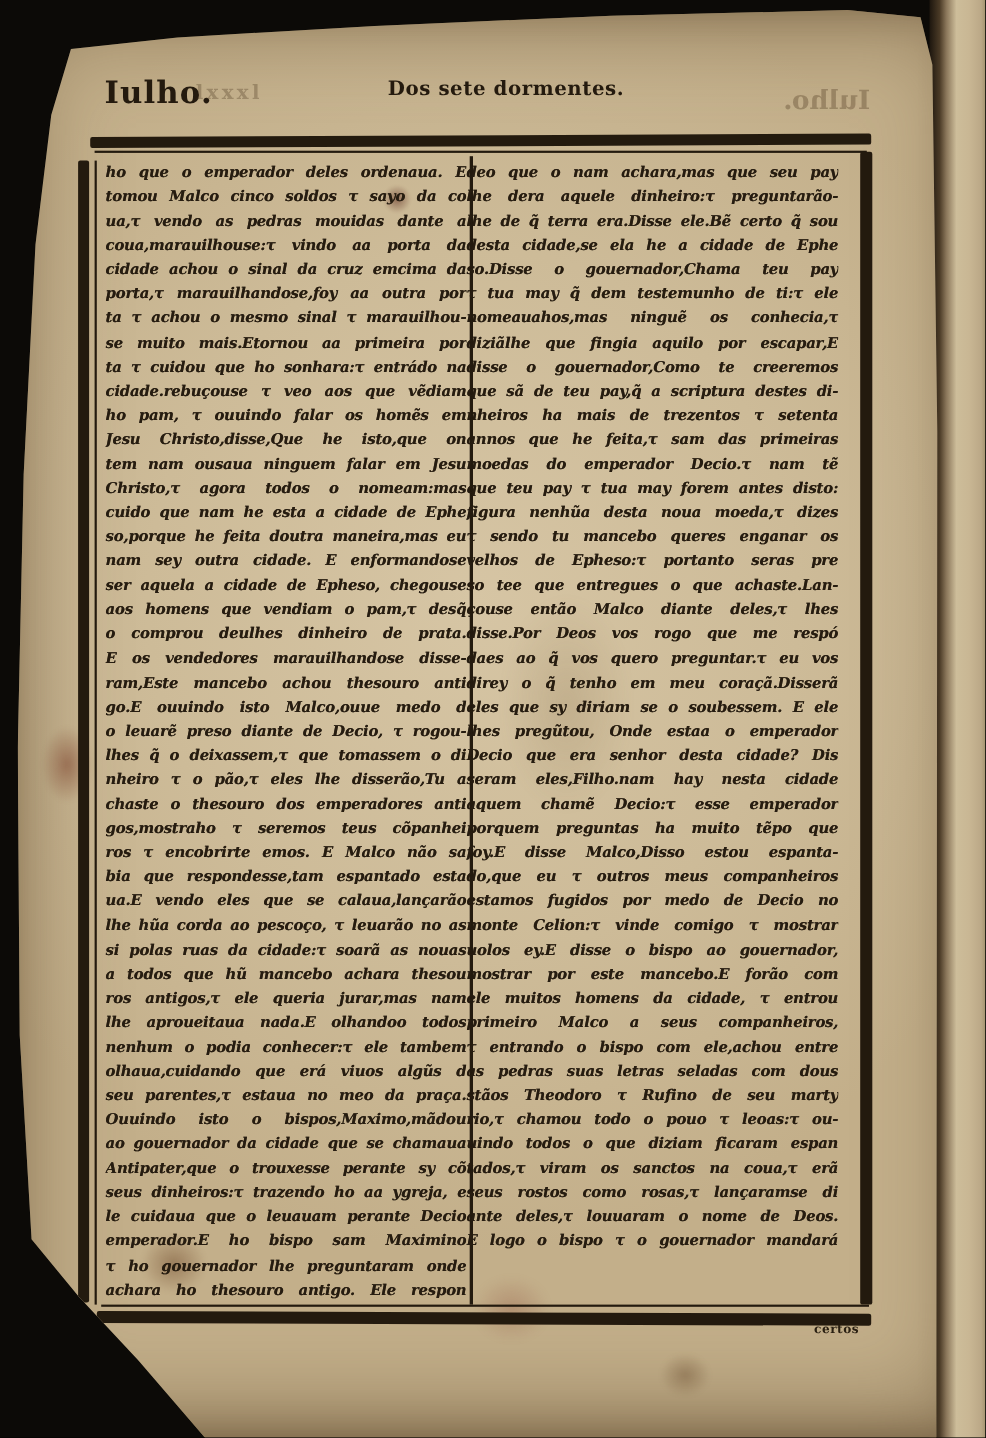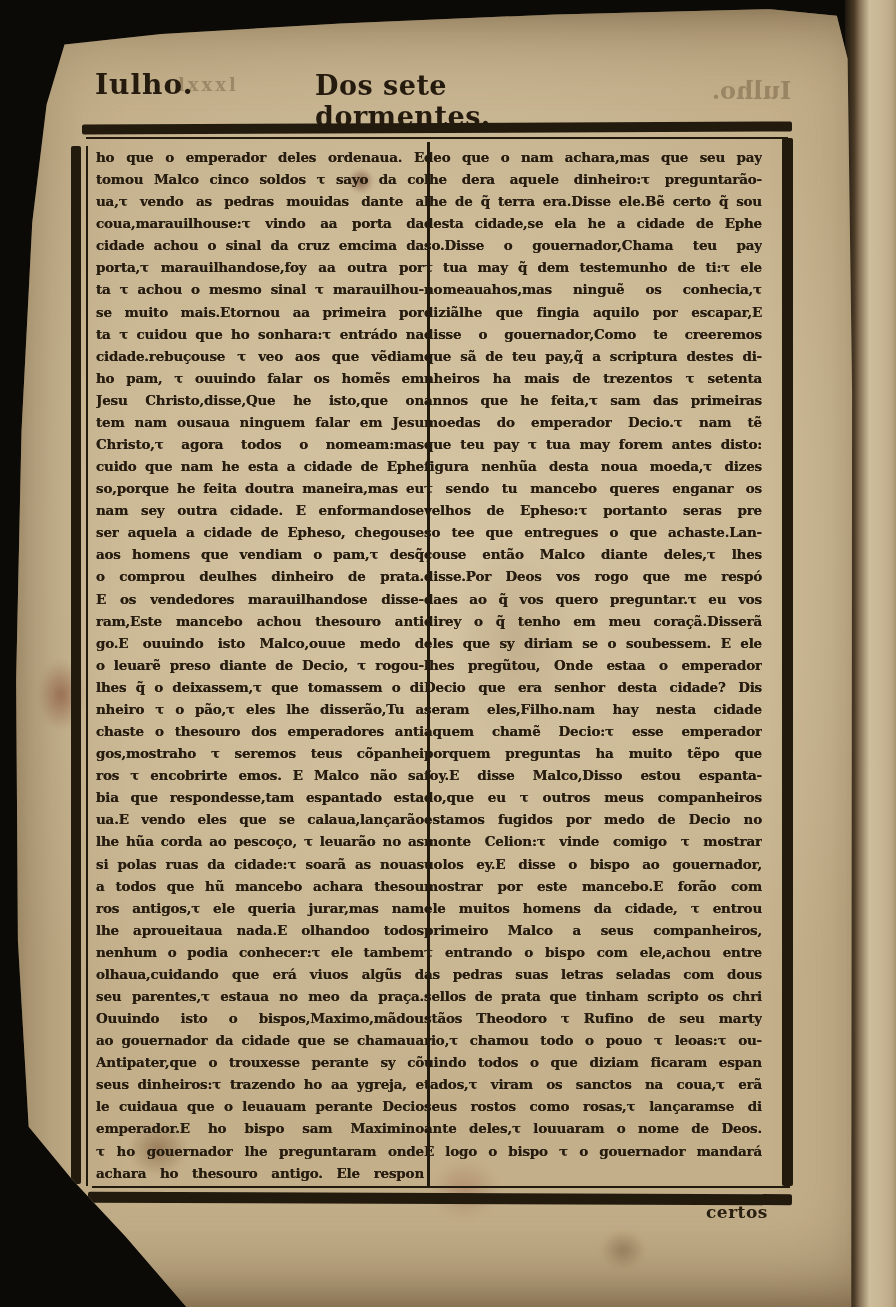--- a/index.html
+++ b/index.html
@@ -29,47 +29,47 @@
   #stain-a{left:38px;top:660px;width:46px;height:70px;background:radial-gradient(ellipse,rgba(122,62,40,.55),rgba(122,62,40,0) 70%);filter:blur(2px);}
   #stain-b{left:128px;top:1122px;width:60px;height:54px;background:radial-gradient(ellipse,rgba(112,74,44,.5),rgba(112,74,44,0) 70%);filter:blur(2px);}
   #stain-c{left:348px;top:168px;width:26px;height:26px;background:radial-gradient(ellipse,rgba(90,40,30,.55),rgba(90,40,30,0) 70%);filter:blur(1px);}
   #stain-d{left:430px;top:1160px;width:70px;height:60px;background:radial-gradient(ellipse,rgba(150,90,70,.35),rgba(150,90,70,0) 70%);filter:blur(3px);}
   #stain-e{left:600px;top:1230px;width:46px;height:40px;background:radial-gradient(ellipse,rgba(110,80,50,.45),rgba(110,80,50,0) 70%);filter:blur(2px);}
   #stain-f{left:455px;top:540px;width:120px;height:200px;background:radial-gradient(ellipse,rgba(120,95,60,.18),rgba(120,95,60,0) 70%);filter:blur(4px);}
 
   
   #month{position:absolute;left:95px;top:68px;font-size:28px;font-weight:700;color:#241a0e;letter-spacing:1px;}
   #folio-ghost{position:absolute;left:178px;top:74px;font-size:18px;font-weight:700;color:rgba(70,50,25,.30);filter:blur(.6px);letter-spacing:3px;}
-  #title{position:absolute;left:315px;top:70px;width:290px;font-size:27px;font-weight:700;color:#241a0e;letter-spacing:.5px;}
+  #title{position:absolute;left:315px;top:70px;width:290px;text-align:center;font-size:18px;font-weight:700;color:#241a0e;letter-spacing:.5px;}
   #title-ghost{position:absolute;left:712px;top:76px;font-size:24px;font-weight:700;color:rgba(70,50,25,.32);transform:scaleX(-1);filter:blur(.7px);}
 
   
   .rule{position:absolute;background:#231a0e;}
   #rule-top-thick{left:82px;top:123px;width:710px;height:10px;transform:rotate(-.25deg);border-radius:2px;}
   #rule-top-thin{left:86px;top:137px;width:702px;height:2px;}
   #rule-left-thick{left:71px;top:146px;width:10px;height:1038px;border-radius:2px;}
   #rule-left-thin{left:86px;top:146px;width:2px;height:1040px;}
   #rule-mid{left:427px;top:142px;width:3px;height:1044px;}
   #rule-right-thick{left:782px;top:138px;width:11px;height:1048px;border-radius:2px;}
   #rule-bottom-thin{left:92px;top:1186px;width:698px;height:2px;}
   #rule-bottom-thick{left:88px;top:1193px;width:704px;height:11px;transform:rotate(.2deg);border-radius:2px;}
 
   
   .col{
     position:absolute;top:146px;height:1040px;overflow:hidden;
-    color:#261c10;font-weight:700;font-size:13.5px;letter-spacing:-.2px;
+    color:#261c10;font-weight:700;font-size:13.5px;letter-spacing:-.2px;font-style:italic;
   }
   #col-left{left:96px;width:328px;}
   #col-right{left:424px;width:338px;}
   .col .tl{
     height:22.08px;line-height:22.08px;white-space:nowrap;
     text-align:justify;text-align-last:justify;
     text-shadow:0 0 .5px rgba(38,28,16,.8);
   }
-  #catchword{position:absolute;left:706px;top:1202px;font-size:17px;font-weight:700;color:#2a2012;letter-spacing:.5px;}
+  #catchword{position:absolute;left:740px;top:1202px;font-size:11px;font-weight:700;color:#2a2012;letter-spacing:.5px;}
 </style>
 </head>
 <body>
 
 <div id="scan">
   <div id="next-page"></div>
 
   <div id="page">
     <div class="stain" id="stain-a"></div>
     <div class="stain" id="stain-b"></div>
@@ -173,21 +173,20 @@
         <div class="tl">foy.E disse Malco,Disso estou espanta-</div>
         <div class="tl">do,que eu τ outros meus companheiros</div>
         <div class="tl">estamos fugidos por medo de Decio no</div>
         <div class="tl">monte Celion:τ vinde comigo τ mostrar</div>
         <div class="tl">uolos ey.E disse o bispo ao gouernador,</div>
         <div class="tl">mostrar por este mancebo.E forão com</div>
         <div class="tl">ele muitos homens da cidade, τ entrou</div>
         <div class="tl">primeiro Malco a seus companheiros,</div>
         <div class="tl">τ entrando o bispo com ele,achou entre</div>
         <div class="tl">as pedras suas letras seladas com dous</div>
-        <div class="tl">sellos de prata que tinham scripto os chri</div>
         <div class="tl">stãos Theodoro τ Rufino de seu marty</div>
         <div class="tl">rio,τ chamou todo o pouo τ leoas:τ ou-</div>
         <div class="tl">uindo todos o que diziam ficaram espan</div>
         <div class="tl">tados,τ viram os sanctos na coua,τ erã</div>
         <div class="tl">seus rostos como rosas,τ lançaramse di</div>
         <div class="tl">ante deles,τ louuaram o nome de Deos.</div>
         <div class="tl">E logo o bispo τ o gouernador mandará</div>
       </div>
 
     <div id="catchword">certos</div>

